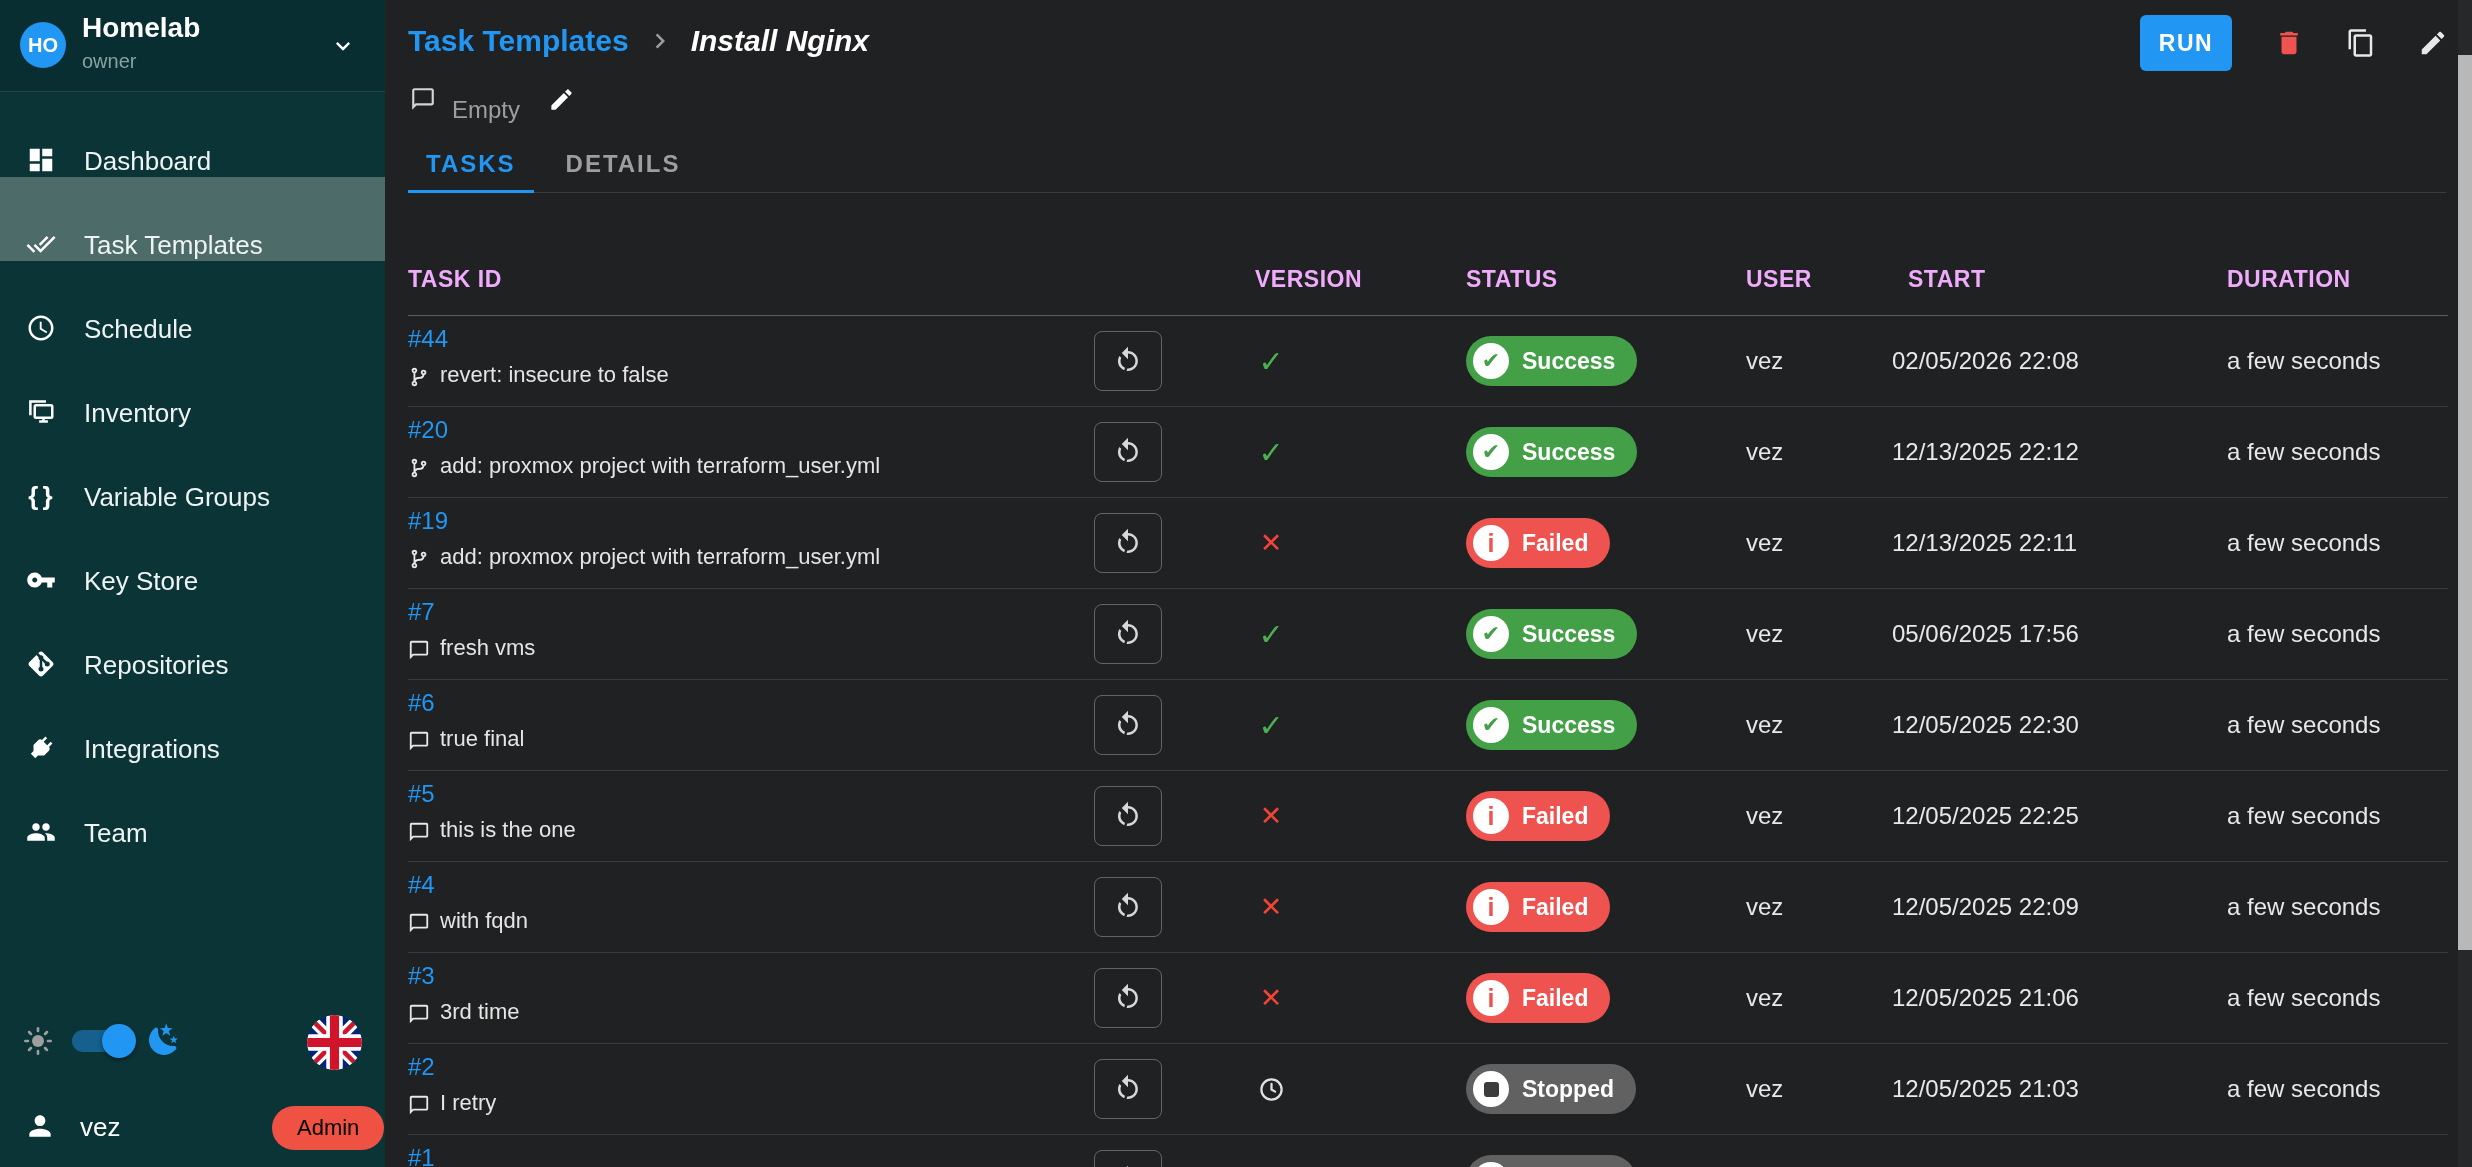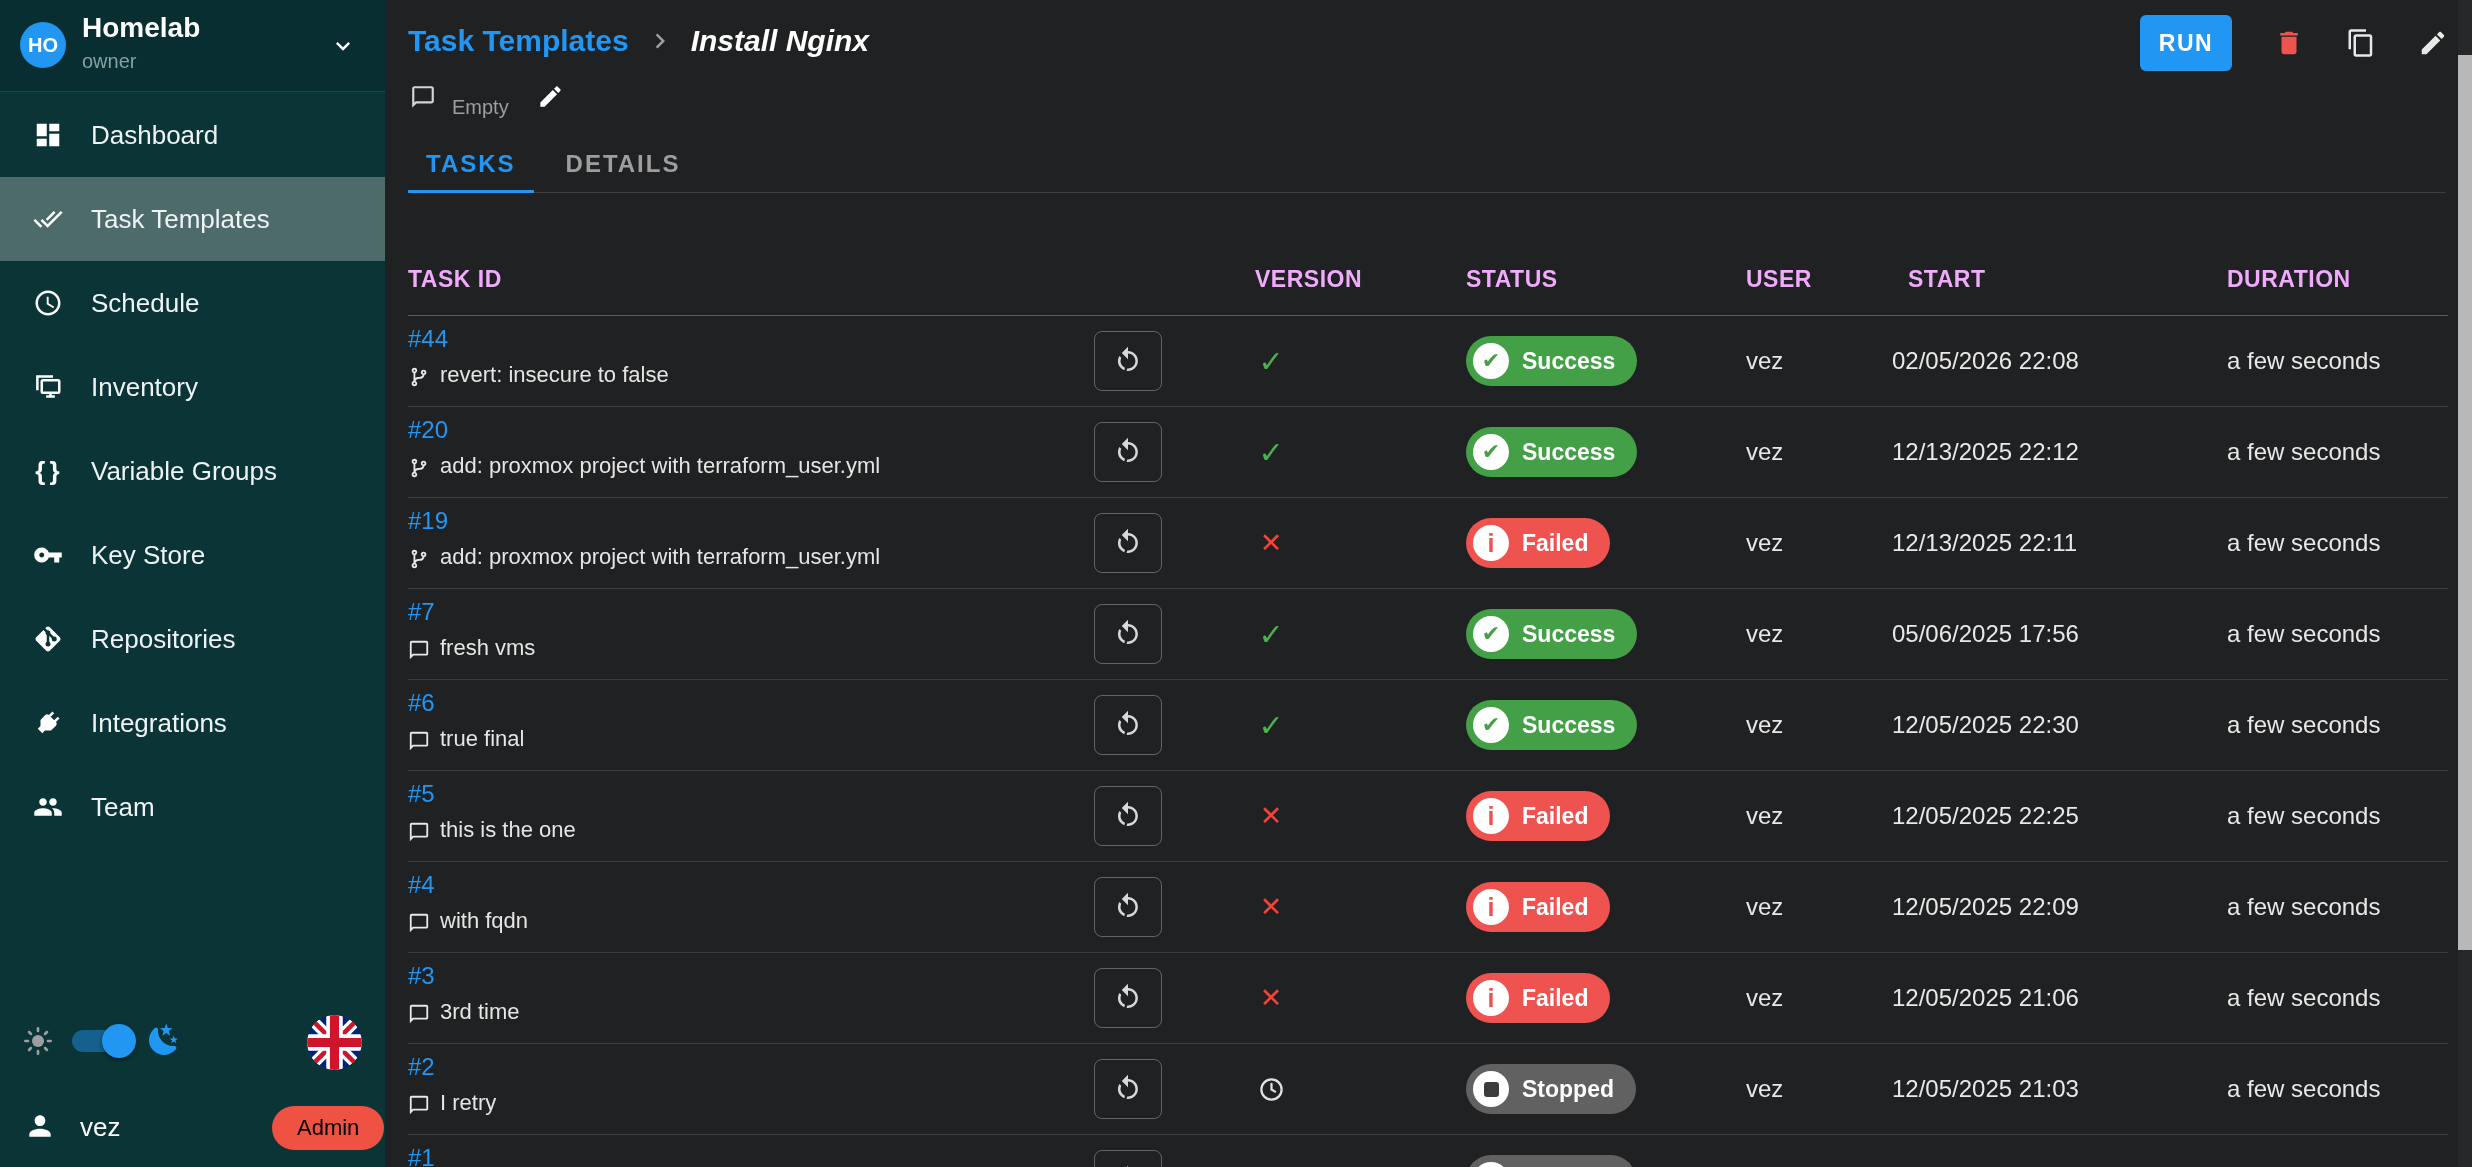--- a/index.html
+++ b/index.html
@@ -13,21 +13,21 @@
 
   
   .sidebar{position:absolute;left:0;top:0;width:385px;height:1167px;background:#0b3437;z-index:5;}
   .side-header{position:absolute;left:0;top:0;width:100%;height:91px;background:#082e31;border-bottom:1px solid rgba(255,255,255,0.10);}
   .avatar{position:absolute;left:20px;top:22px;width:46px;height:46px;border-radius:50%;background:#2196f3;color:#fff;font-weight:bold;font-size:20px;display:flex;align-items:center;justify-content:center;}
   .project-name{position:absolute;left:82px;top:12px;font-size:28px;font-weight:bold;color:#fff;text-align:right;}
   .project-role{position:absolute;left:82px;top:50px;font-size:20px;color:#87a1a1;}
   .side-chevron{position:absolute;right:28px;top:32px;width:28px;height:28px;color:#fff;}
 
   .nav{position:absolute;left:0;top:93px;width:100%;}
-  .nav-item{height:84px;display:flex;align-items:center;padding-left:31px;color:#eef3f3;font-size:26px;cursor:pointer;}
+  .nav-item{height:84px;display:flex;align-items:flex-end;padding-left:24px;color:#eef3f3;font-size:26px;cursor:pointer;}
   .nav-item.active{background:#4d6c69;}
   .nav-item .nicon{width:34px;height:34px;margin-right:26px;flex:none;display:flex;align-items:center;justify-content:center;color:#fff;}
   .nav-item .nicon svg{width:30px;height:30px;}
   .braces{font-size:26px;font-weight:bold;color:#fff;letter-spacing:1px;}
 
   .theme-row{position:absolute;left:0;top:1005px;width:100%;height:70px;}
   .sun{position:absolute;left:22px;top:20px;width:32px;height:32px;color:#9e9e9e;}
   .toggle{position:absolute;left:72px;top:25px;width:58px;height:22px;border-radius:11px;background:rgba(33,150,243,0.45);}
   .toggle-thumb{position:absolute;right:-6px;top:-6px;width:34px;height:34px;border-radius:50%;background:#2196f3;box-shadow:0 2px 4px rgba(0,0,0,0.4);}
   .moon{position:absolute;left:146px;top:17px;width:36px;height:36px;color:#2196f3;}
@@ -47,21 +47,21 @@
 
   .header-actions{position:absolute;top:15px;right:24px;display:flex;align-items:center;gap:42px;}
   .run-btn{width:92px;height:56px;background:#2196f3;border:none;border-radius:6px;color:#fff;font-size:23px;font-weight:bold;letter-spacing:1.5px;font-family:inherit;cursor:pointer;display:flex;align-items:center;justify-content:center;}
   .act-icon{width:30px;height:30px;cursor:pointer;}
   .act-delete{color:#ef5350;}
   .act-copy{color:#e8e8e8;}
   .act-edit{color:#e8e8e8;}
 
   .desc-row{position:absolute;left:25px;top:74px;display:flex;align-items:center;gap:16px;}
   .desc-bubble{width:26px;height:26px;color:#cfd6d6;}
-  .desc-text{font-size:20px;color:#9e9e9e;margin-top:22px;}
+  .desc-text{font-size:24px;color:#9e9e9e;margin-top:22px;}
   .desc-edit{width:27px;height:27px;color:#fff;margin-left:12px;cursor:pointer;}
 
   .tabs{position:absolute;left:23px;right:26px;top:136px;height:56px;border-bottom:1px solid rgba(255,255,255,0.13);display:flex;}
   .tab{padding:0 18px;margin-right:14px;display:flex;align-items:center;font-size:24px;font-weight:bold;letter-spacing:2px;color:#9e9e9e;position:relative;cursor:pointer;text-align:center;}
   .tab.active{color:#2196f3;}
   .tab.active::after{content:'';position:absolute;left:0;right:0;bottom:-1px;height:3px;background:#2196f3;}
 
   
   .table{position:absolute;left:23px;top:240px;width:2040px;}
   .thead{position:relative;height:75px;border-bottom:1px solid rgba(255,255,255,0.28);}

